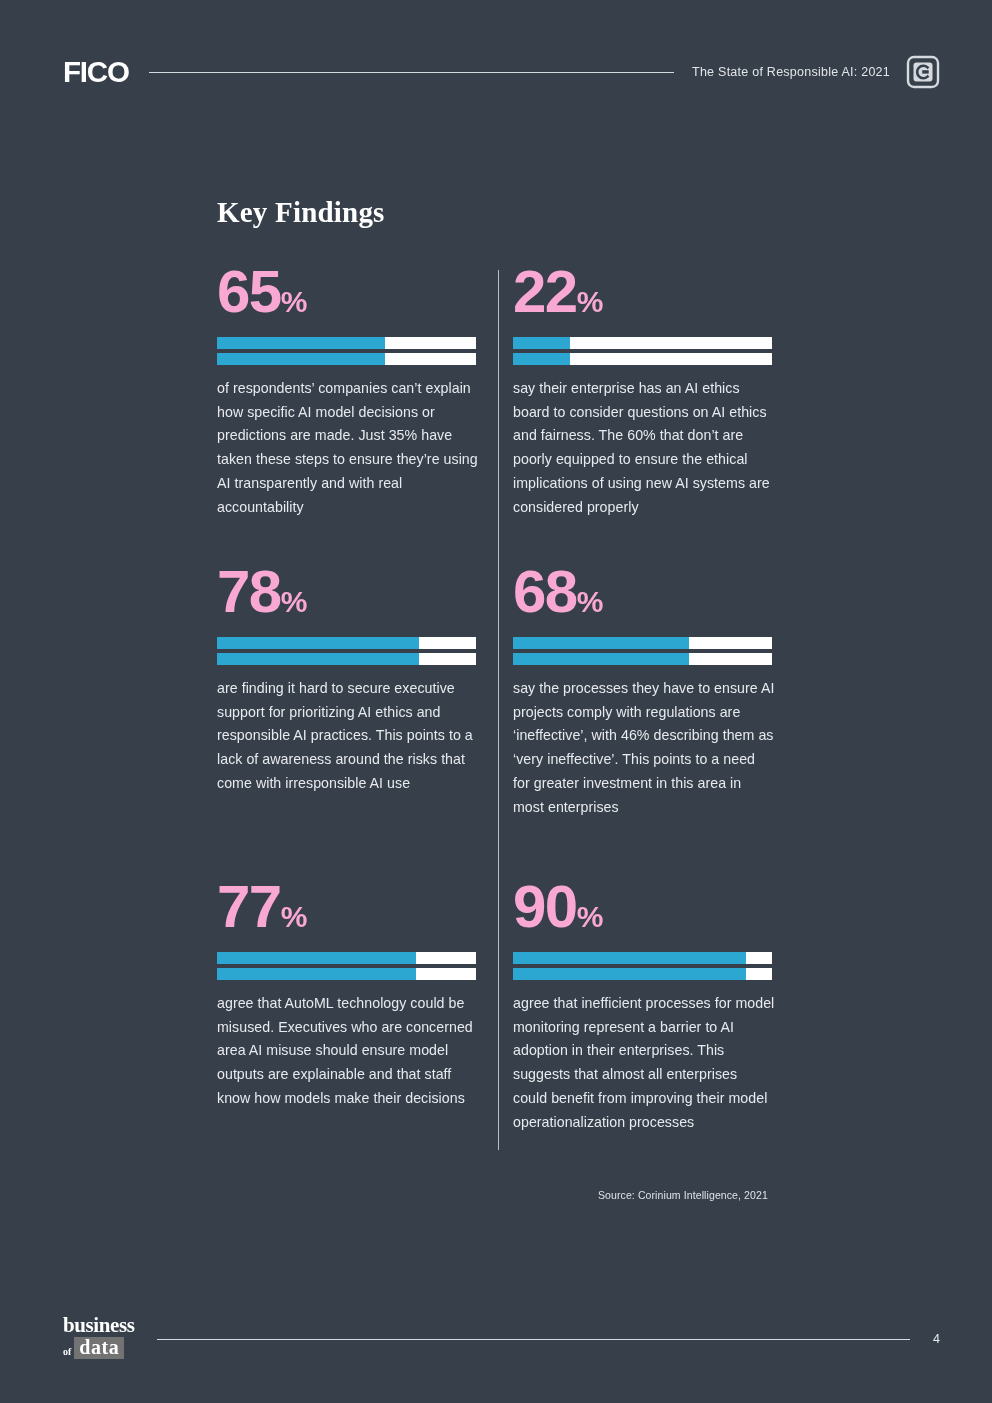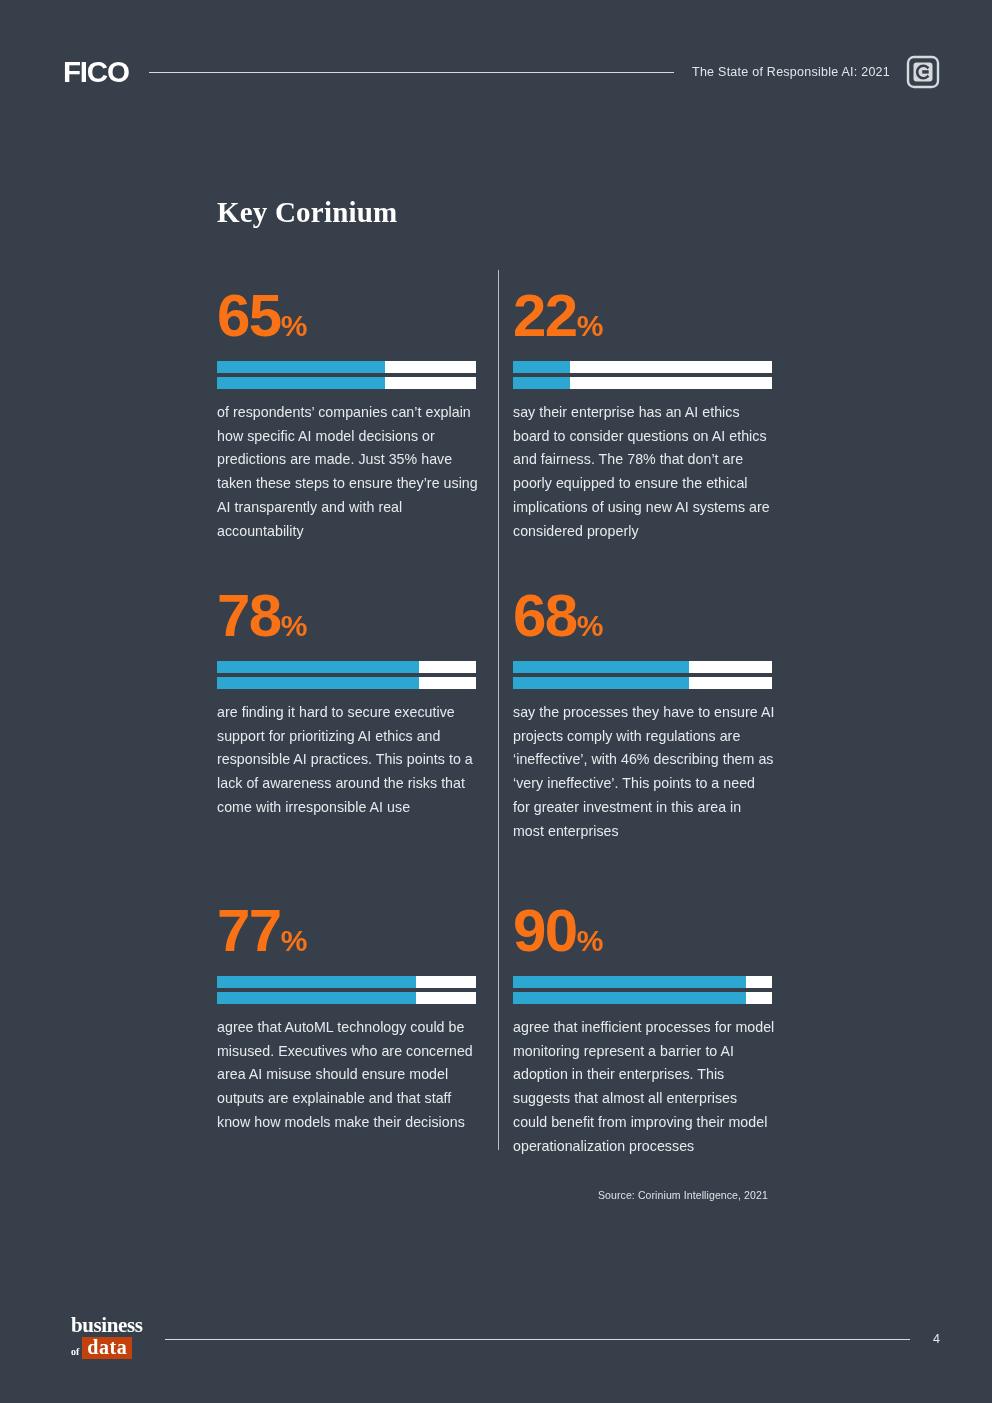--- a/index.html
+++ b/index.html
@@ -95,27 +95,26 @@
   .stats {
     position: absolute;
     top: 262px;
     left: 217px;
     width: 600px;
   }
 
   .stat-block { position: absolute; }
 
   .stat-number {
-    color: #f97316;
+    color: #f9a8d4;
     font-weight: bold;
     font-size: 60px;
     line-height: 1;
     letter-spacing: -1.5px;
     white-space: nowrap;
-    margin-top: 24px;
   }
   .stat-number .pct {
     font-size: 30px;
     font-weight: bold;
     letter-spacing: -0.5px;
   }
 
   .bars {
     margin-top: 15px;
     width: 259px;
@@ -165,21 +164,20 @@
 
   
   .footer {
     position: absolute;
     left: 63px;
     right: 52px;
     top: 1315px;
     height: 48px;
     display: flex;
     align-items: center;
-    margin-left: 8px;
   }
 
   .bod-logo {
     flex: 0 0 auto;
     line-height: 1;
     position: relative;
     top: -2px;
   }
   .bod-business {
     font-family: "Liberation Serif", "DejaVu Serif", serif;
@@ -201,21 +199,21 @@
     font-size: 10px;
     color: #ffffff;
     margin-right: 3px;
     padding-bottom: 2px;
   }
   .bod-data {
     font-family: "Liberation Serif", "DejaVu Serif", serif;
     font-weight: bold;
     font-size: 20px;
     color: #ffffff;
-    background: #c2410c;
+    background: #737373;
     padding: 0 5px 1px 5px;
     letter-spacing: 0.5px;
     line-height: 21px;
   }
 
   .footer-rule {
     flex: 1 1 auto;
     height: 1px;
     background: #d8dbdf;
     margin: 0 20px 0 22px;
@@ -241,21 +239,21 @@
     <div class="corinium-badge">
       <svg width="34" height="34" viewBox="0 0 34 34" aria-hidden="true">
         <path d="M8 2 h18 a6 6 0 0 1 6 6 v18 a6 6 0 0 1 -6 6 h-18 a6 6 0 0 1 -6 -6 v-18 a6 6 0 0 1 6 -6 z" fill="none" stroke="#d6dade" stroke-width="2.4"></path>
         <rect x="7.5" y="7.5" width="19" height="19" rx="3" fill="#d6dade"></rect>
         <path d="M21.5 12.4 a6.2 6.2 0 1 0 0 9.2" fill="none" stroke="#373f4a" stroke-width="2.6" stroke-linecap="square"></path>
         <rect x="16.2" y="15.2" width="6.5" height="3.4" fill="#373f4a"></rect>
       </svg>
     </div>
   </div>
 
-  <h1 class="page-title">Key Corinium</h1>
+  <h1 class="page-title">Key Findings</h1>
 
   <div class="col-divider"></div>
 
   <div class="stats">
     <div class="stats-canvas">
 
       <div class="stat-block" id="block-0">
         <div class="stat-number"><span>65</span><span class="pct">%</span></div>
         <div class="bars">
           <div class="bar">
@@ -271,21 +269,21 @@
       <div class="stat-block" id="block-1">
         <div class="stat-number"><span>22</span><span class="pct">%</span></div>
         <div class="bars">
           <div class="bar">
               <div class="bar-fill" style="width: 22%;"></div>
             </div>
           <div class="bar">
               <div class="bar-fill" style="width: 22%;"></div>
             </div>
         </div>
-        <p class="stat-text">say their enterprise has an AI ethics board to consider questions on AI ethics and fairness. The 78% that don’t are poorly equipped to ensure the ethical implications of using new AI systems are considered properly</p>
+        <p class="stat-text">say their enterprise has an AI ethics board to consider questions on AI ethics and fairness. The 60% that don’t are poorly equipped to ensure the ethical implications of using new AI systems are considered properly</p>
       </div>
 
       <div class="stat-block" id="block-2">
         <div class="stat-number"><span>78</span><span class="pct">%</span></div>
         <div class="bars">
           <div class="bar">
               <div class="bar-fill" style="width: 78%;"></div>
             </div>
           <div class="bar">
               <div class="bar-fill" style="width: 78%;"></div>

